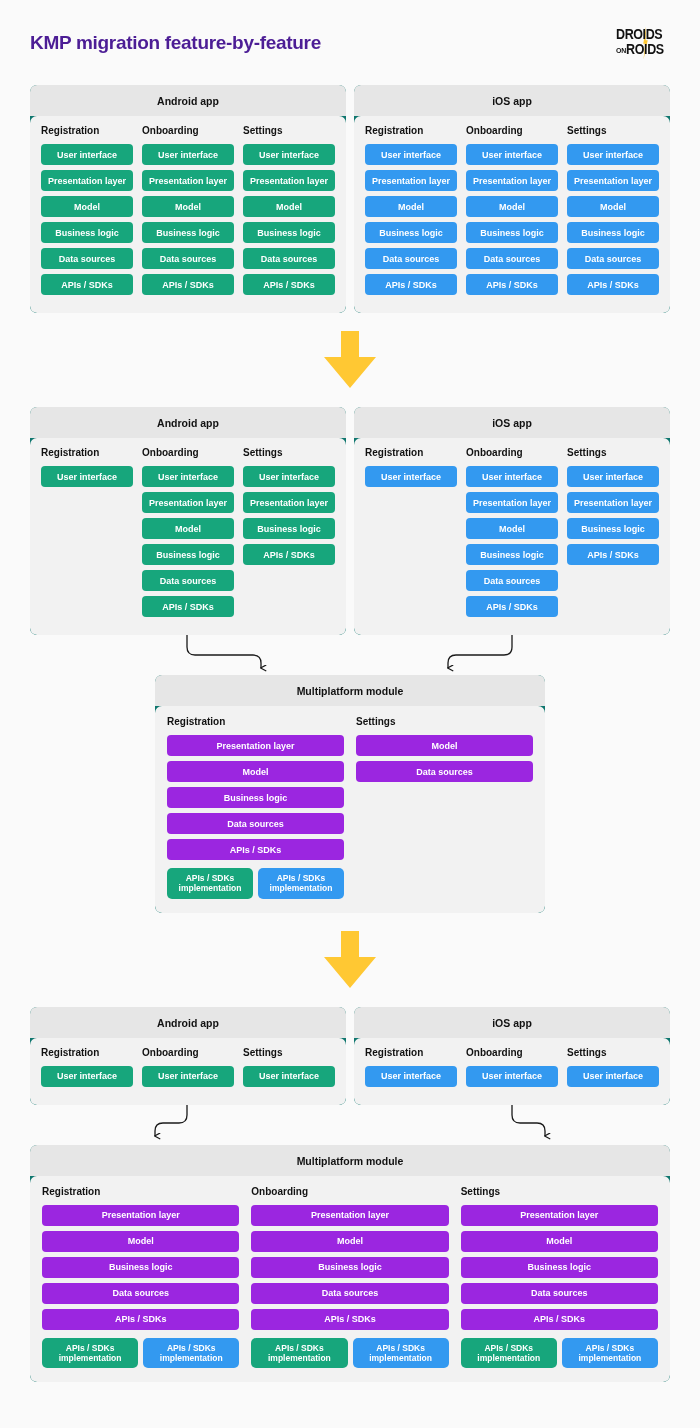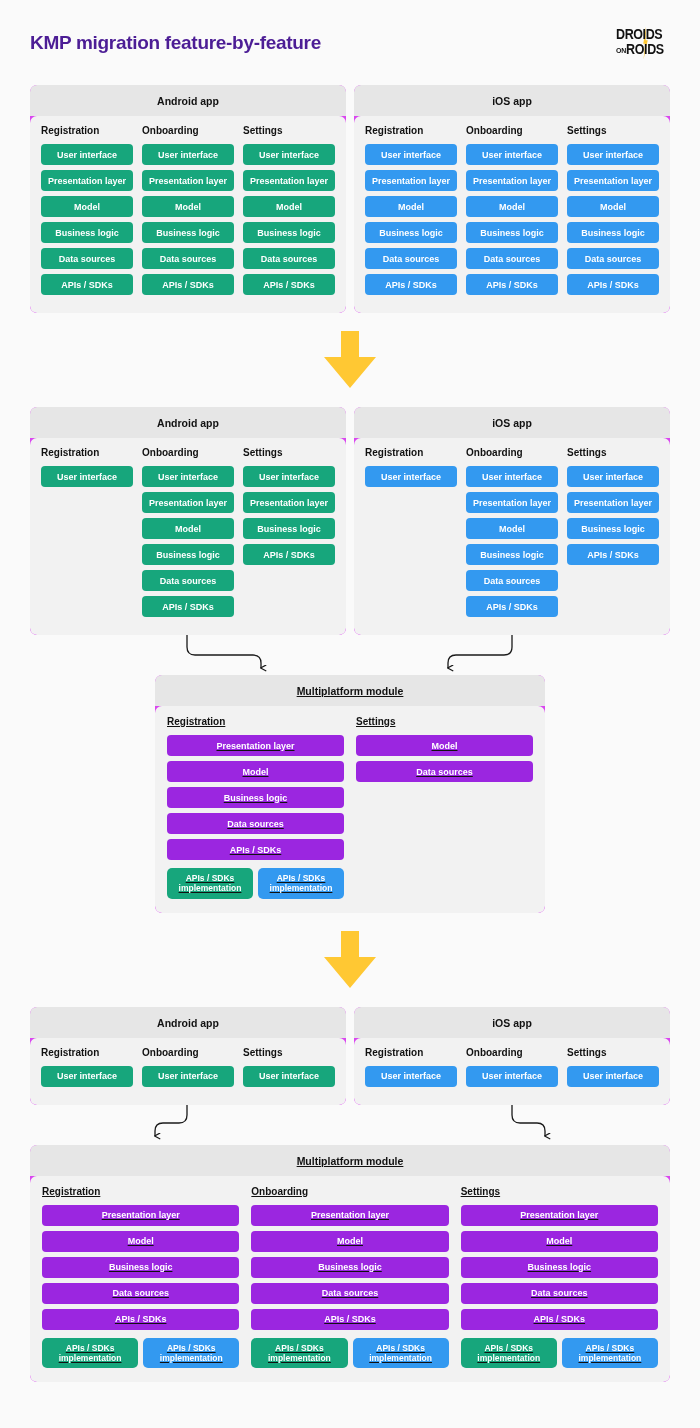--- a/index.html
+++ b/index.html
@@ -62,21 +62,21 @@
     top: 3px;
     width: 7px;
     height: 33px;
     background: #ffc833;
     clip-path: polygon(58% 0, 18% 52%, 45% 52%, 22% 100%, 82% 42%, 52% 42%);
     z-index: 0;
   }
 
   
   .panel {
-    background: #d946ef;
+    background: #0f766e;
     border-radius: 7px;
     overflow: hidden;
   }
   .panel-head {
     background: #e6e6e6;
     text-align: center;
     font-size: 10.5px;
     font-weight: bold;
     color: #111111;
     padding: 10px 0 9px;
@@ -151,21 +151,21 @@
     display: flex;
     justify-content: center;
     padding: 18px 0;
   }
   .big-arrow {
     width: 60px;
     height: 58px;
   }
 
   
-  .module-wrap { padding: 0 30px; text-decoration: underline; }
+  .module-wrap { padding: 0 30px; }
   .module-wrap.narrow { padding: 0 155px; }
 
   .module-body {
     background: #f2f2f2;
     border-radius: 7px;
     padding: 10px 12px 14px;
     display: flex;
     gap: 12px;
     align-items: flex-start;
   }

